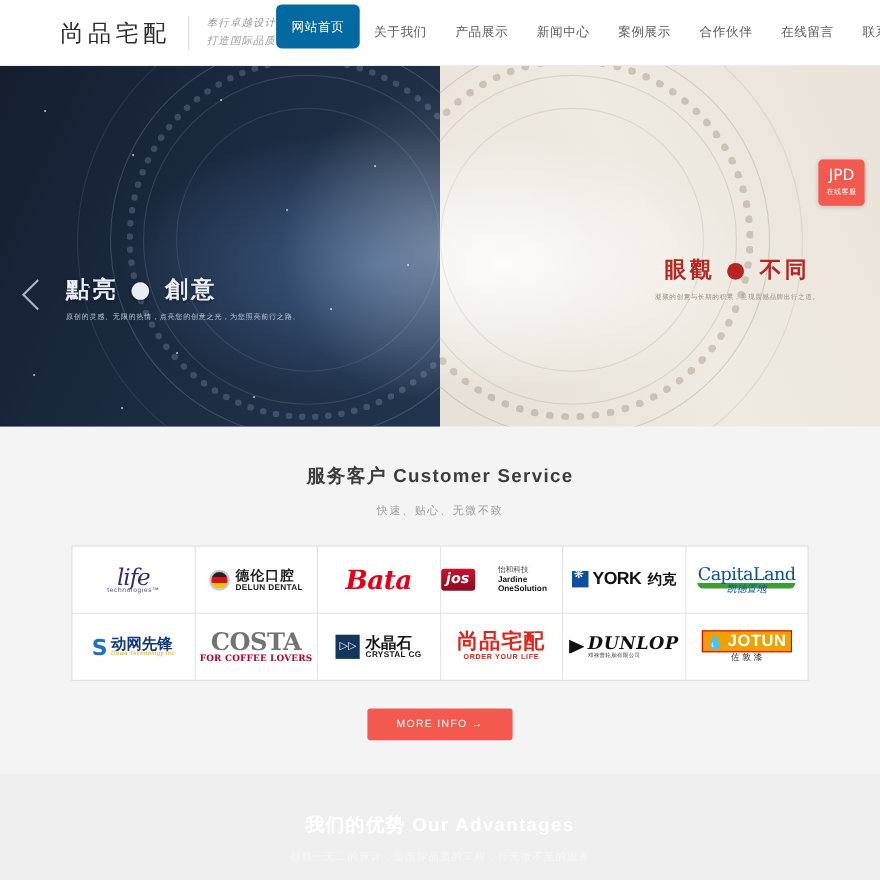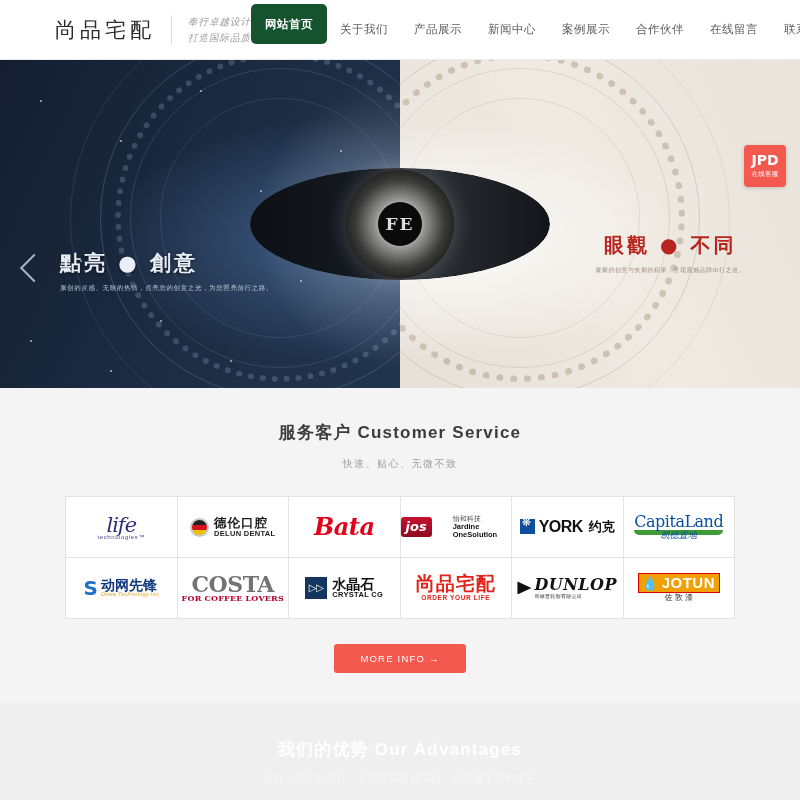--- a/index.html
+++ b/index.html
@@ -56,27 +56,26 @@
     align-items:center;
     justify-content:center;
     padding:0 13px;
     font-size:11.5px;
     color:#5c5c5c;
     letter-spacing:.5px;
     white-space:nowrap;
     cursor:pointer;
   }
   .nav-item.active {
-    background:#14532d;
+    background:#0369a1;
     color:#ffffff;
     border-radius:5px;
     margin:4px 0 0 0;
     height:40px;
     padding:0 14px;
-    font-weight:bold;
   }
 
   
   .banner {
     position:relative;
     height:328px;
     overflow:hidden;
     display:flex;
   }
   .banner-left {
@@ -248,21 +247,21 @@
     flex-direction:column;
     align-items:center;
     justify-content:center;
     z-index:30;
     cursor:pointer;
     box-shadow:0 1px 4px rgba(0,0,0,.18);
   }
   .jpd-logo {
     color:#ffffff;
     font-size:14px;
-    font-weight:bold;
+    font-weight:normal;
     letter-spacing:0px;
     font-family:"DejaVu Sans","Liberation Sans",sans-serif;
     line-height:1;
   }
   .jpd-label {
     color:#ffffff;
     font-size:6.5px;
     margin-top:3px;
     letter-spacing:.3px;
   }
@@ -447,26 +446,20 @@
     <div class="tickmarks-r"></div>
     <div class="ring rr2"></div>
     <div class="ring rr3"></div>
     <div class="banner-text-right">
       <div class="bt-title-right">眼觀 ● 不同</div>
       <div class="bt-sub-right">凝聚的创意与长期的积累，呈现震撼品牌出行之道。</div>
     </div>
   </div>
 
   <div class="eye-glow" style="left:400px;top:164px;transform:translate(-50%,-50%);"></div>
-  <div class="eye-wrap" style="left:400px;top:164px;">
-    <div class="eye-shape"></div>
-    <div class="eye-iris"></div>
-    <div class="eye-pupil"></div>
-    <div class="eye-fe">FE</div>
-  </div>
 
   <div class="jpd-widget">
     <div class="jpd-logo">JPD</div>
     <div class="jpd-label">在线客服</div>
   </div>
 </div>
 
 <section class="customers">
   <h2 class="sec-title">服务客户 Customer Service</h2>
   <div class="sec-sub">快速、贴心、无微不致</div>

